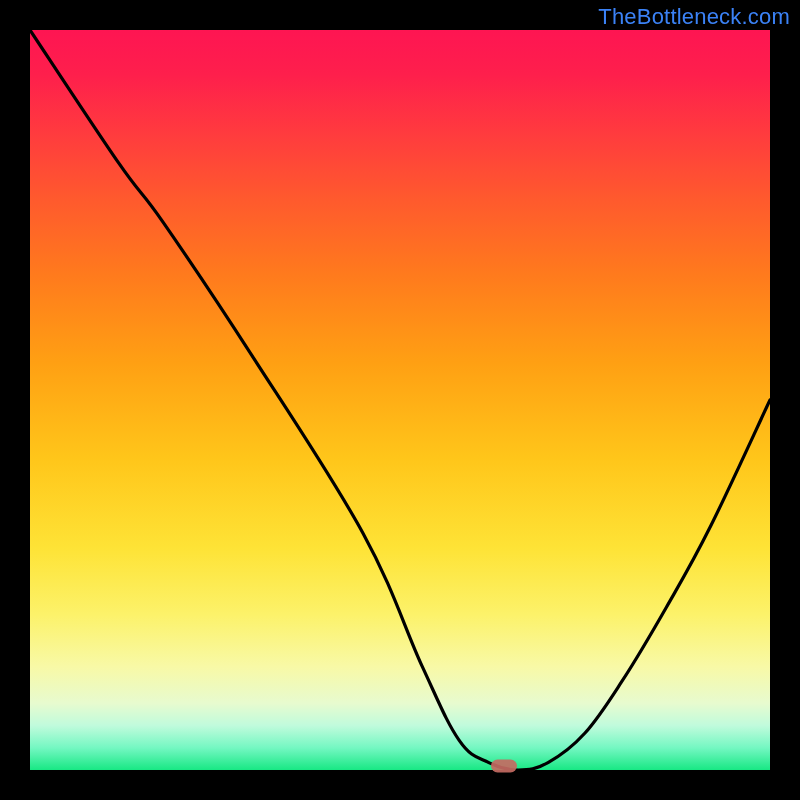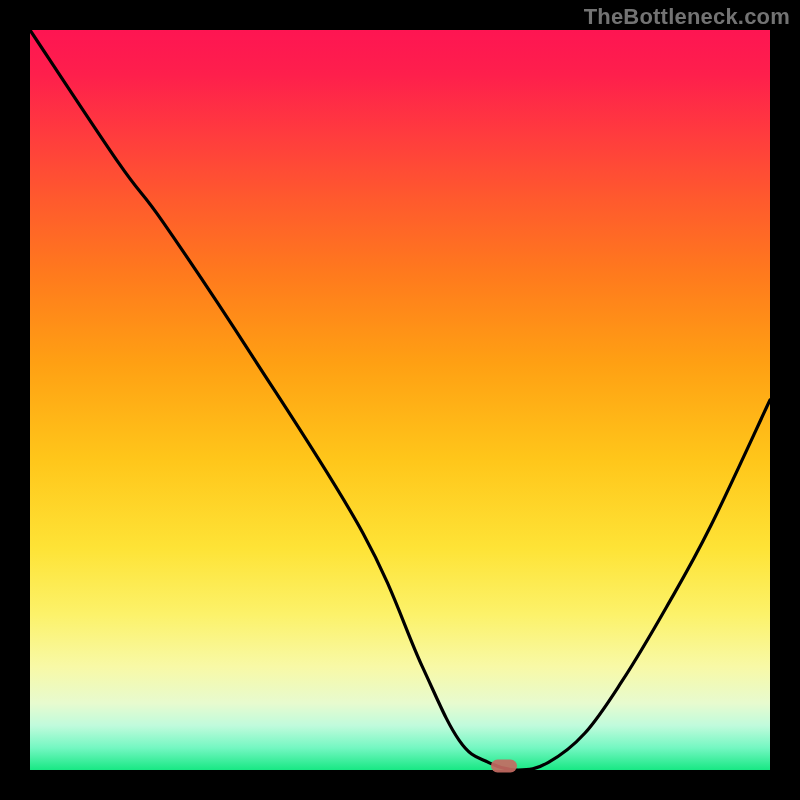--- a/index.html
+++ b/index.html
@@ -53,23 +53,23 @@
     height: 13px;
     border-radius: 7px;
     background: #c46a62;
     opacity: 0.92;
     transform: translate(-50%, -50%);
   }
   .attribution {
     position: absolute;
     top: 4px;
     right: 10px;
-    color: #737373;
+    color: #3b82f6;
     font-size: 22px;
-    font-weight: 700;
+    font-weight: 400;
     letter-spacing: 0.2px;
   }
 </style>
 </head>
 <body>
 
 <div class="stage">
 
   <div class="attribution">TheBottleneck.com</div>
 

